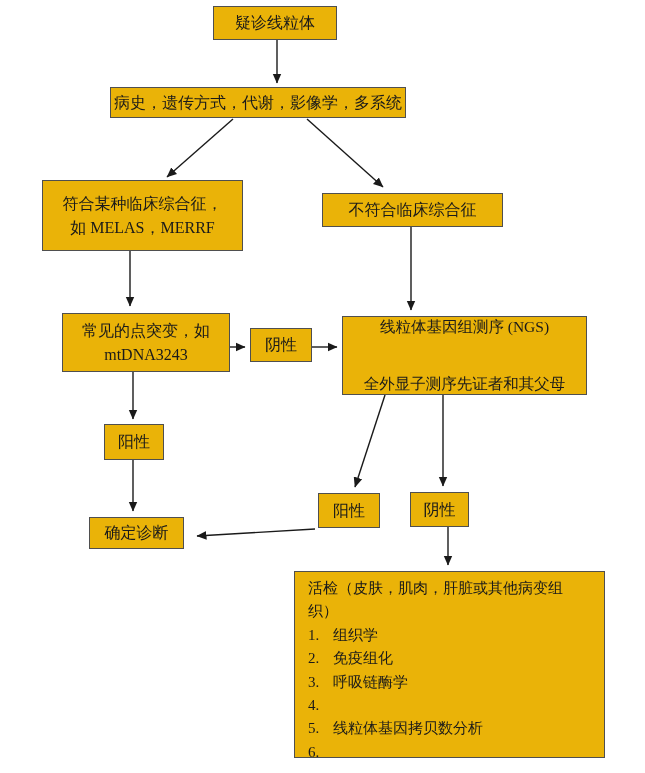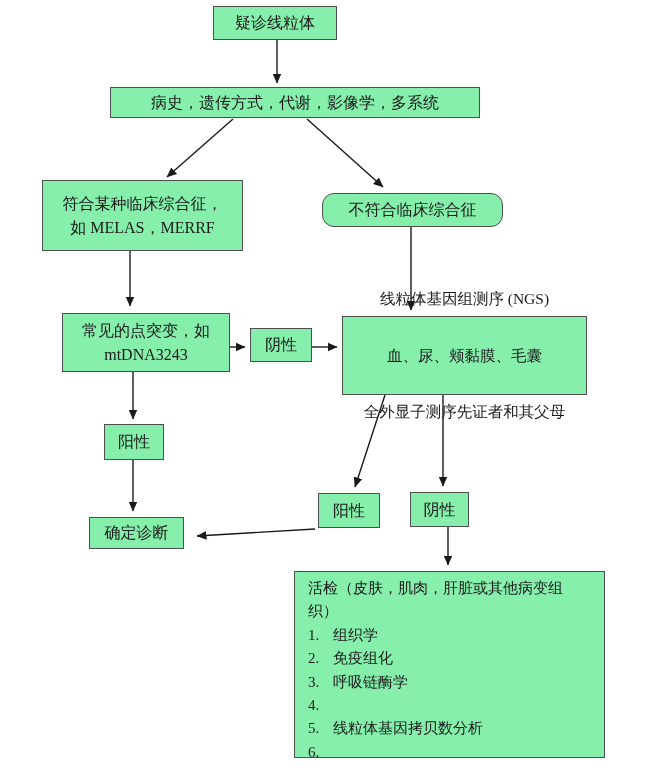--- a/index.html
+++ b/index.html
@@ -17,34 +17,34 @@
     overflow: hidden;
   }
   .arrow-layer {
     position: absolute;
     left: 0; top: 0;
     width: 645px; height: 773px;
   }
   .node {
     position: absolute;
     border: 1.5px solid #4f4f4f;
-    background: #86efac;
+    background: #eab308;
     display: flex;
     flex-direction: column;
     align-items: center;
     justify-content: center;
     text-align: center;
     font-size: 16px;
     line-height: 1.45;
     box-sizing: border-box;
   }
   .node-suspected      { left: 213px; top: 6px;   width: 124px; height: 34px; }
-  .node-workup         { left: 110px; top: 87px;  width: 370px; height: 31px; }
+  .node-workup         { left: 110px; top: 87px;  width: 296px; height: 31px; }
   .node-syndrome-match { left: 42px;  top: 180px; width: 201px; height: 71px; }
-  .node-no-match       { left: 322px; top: 193px; width: 181px; height: 34px; border-radius: 12px; }
+  .node-no-match       { left: 322px; top: 193px; width: 181px; height: 34px; }
   .node-point-mutation { left: 62px;  top: 313px; width: 168px; height: 59px; }
   .node-negative-1     { left: 250px; top: 328px; width: 62px;  height: 34px; }
   .node-ngs            { left: 342px; top: 316px; width: 245px; height: 79px; font-size: 15.5px; line-height: 1.55; gap: 32px; }
   .node-positive-1     { left: 104px; top: 424px; width: 60px;  height: 36px; }
   .node-confirm        { left: 89px;  top: 517px; width: 95px; height: 32px; }
   .node-positive-2     { left: 318px; top: 493px; width: 62px;  height: 35px; }
   .node-negative-2     { left: 410px; top: 492px; width: 59px;  height: 35px; }
   .node-biopsy {
     left: 294px; top: 571px; width: 311px; height: 187px;
     align-items: flex-start;
@@ -108,21 +108,20 @@
     <span>常见的点突变，如</span>
     <span>mtDNA3243</span>
   </div>
 
   <div class="node node-negative-1">
     <span>阴性</span>
   </div>
 
   <div class="node node-ngs">
     <span>线粒体基因组测序 (NGS)</span>
-    <span>血、尿、颊黏膜、毛囊</span>
     <span>全外显子测序先证者和其父母</span>
   </div>
 
   <div class="node node-positive-1">
     <span>阳性</span>
   </div>
 
   <div class="node node-confirm">
     <span>确定诊断</span>
   </div>

